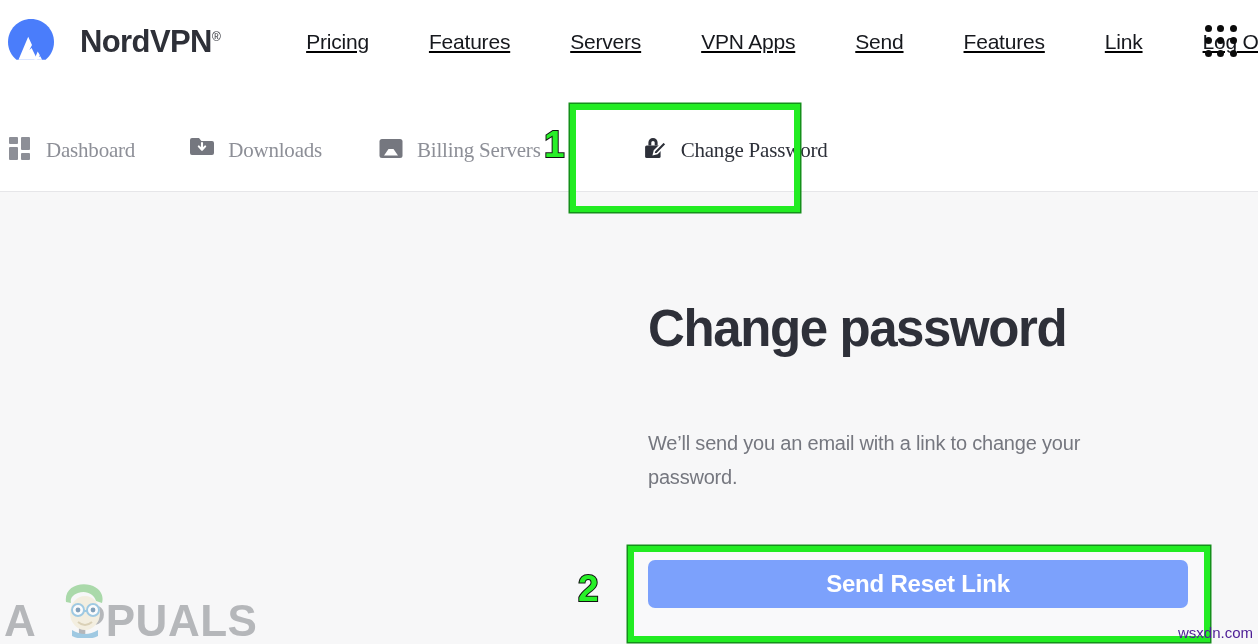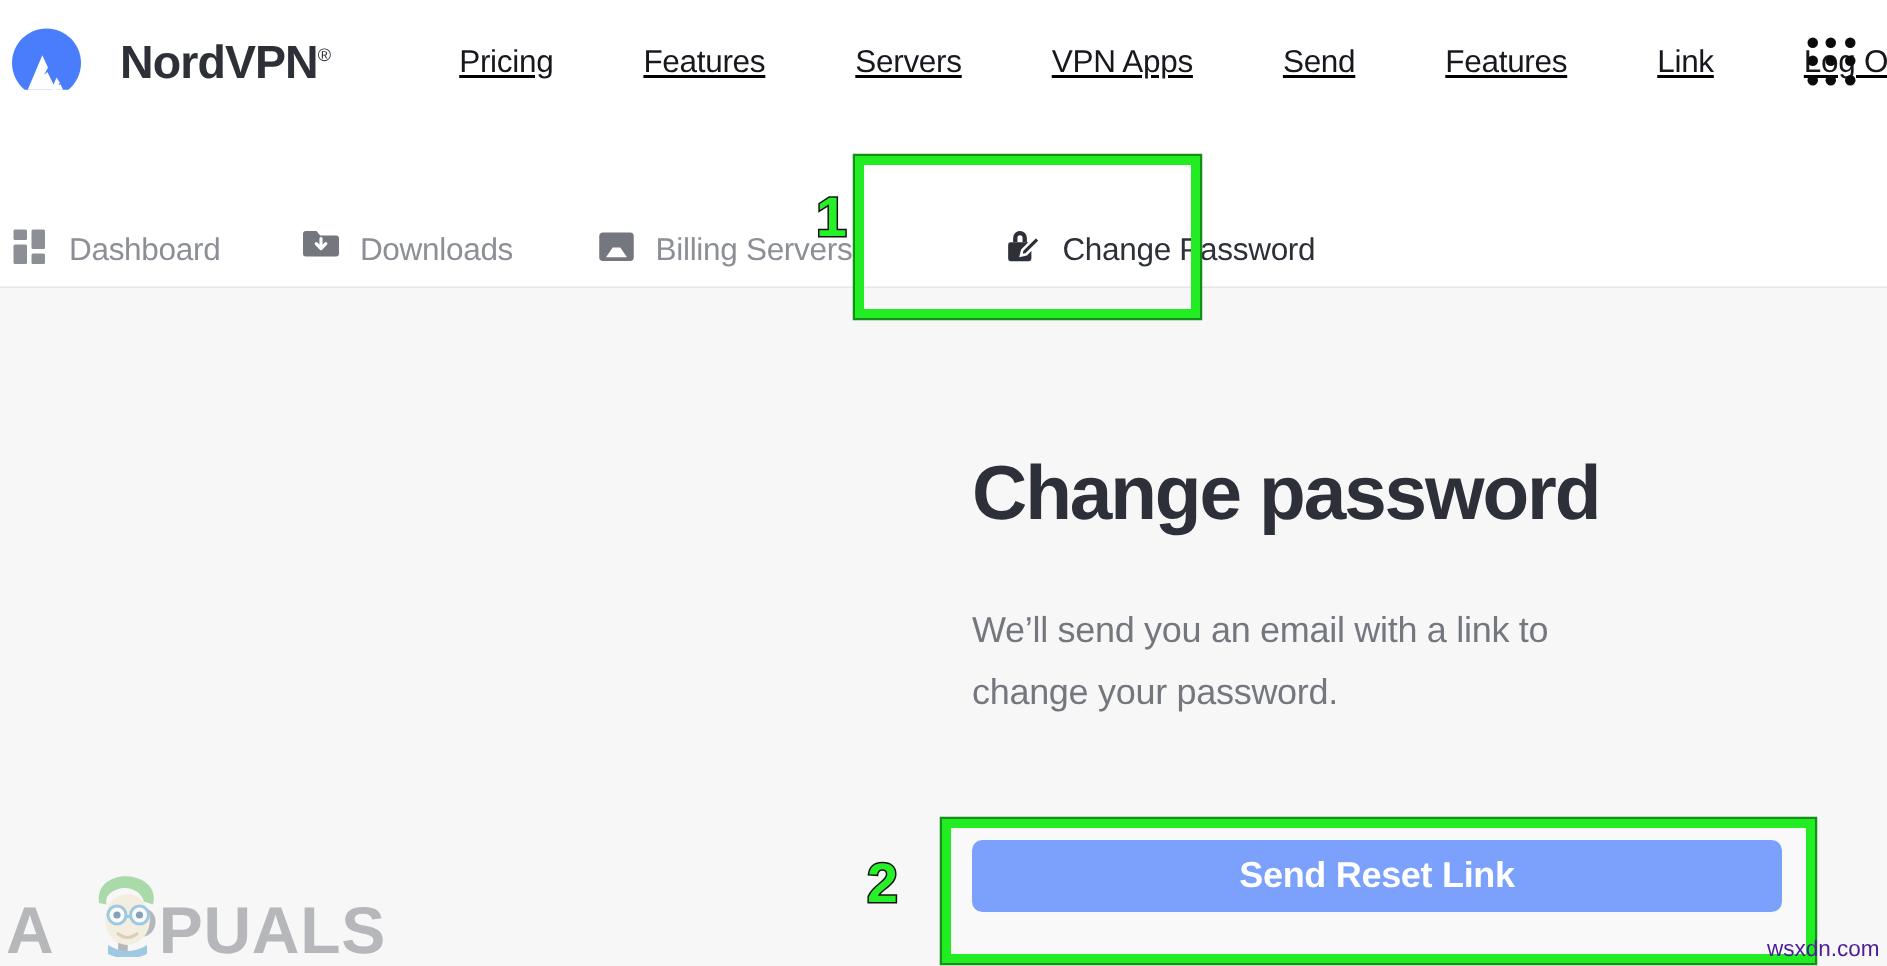--- a/index.html
+++ b/index.html
@@ -100,22 +100,23 @@
     position: absolute;
     left: 0; top: 84px;
     width: 1258px; height: 108px;
     background: #ffffff;
     border-bottom: 1px solid #e6e6e9;
   }
   .subnav-inner {
     position: relative;
     height: 100%;
     display: flex;
-    align-items: flex-end;
+    align-items: center;
     padding-top: 26px;
+    font-family: Liberation Serif, serif;
   }
 
   .tab {
     display: flex;
     align-items: center;
     gap: 13px;
     cursor: pointer;
     height: 48px;
     position: relative;
   }
@@ -185,22 +186,22 @@
 
   .page-title {
     font-size: 51px;
     font-weight: bold;
     color: #2e3039;
     letter-spacing: -1.4px;
     line-height: 1;
   }
 
   .page-desc {
-    margin-top: 46px;
-    font-size: 24px;
+    margin-top: 72px;
+    font-size: 20px;
     color: #75777f;
     line-height: 1.72;
     letter-spacing: -0.2px;
     max-width: 460px;
   }
 
   .reset-btn {
     position: absolute;
     left: 648px; top: 367px;
     width: 540px; height: 48px;

